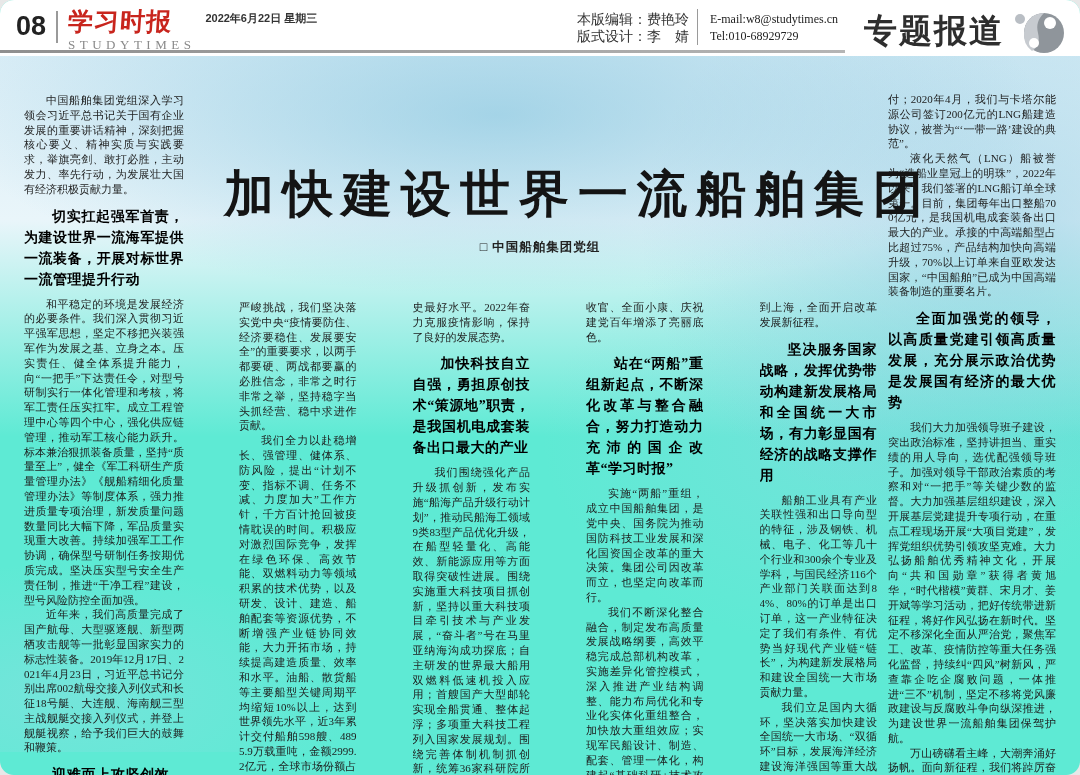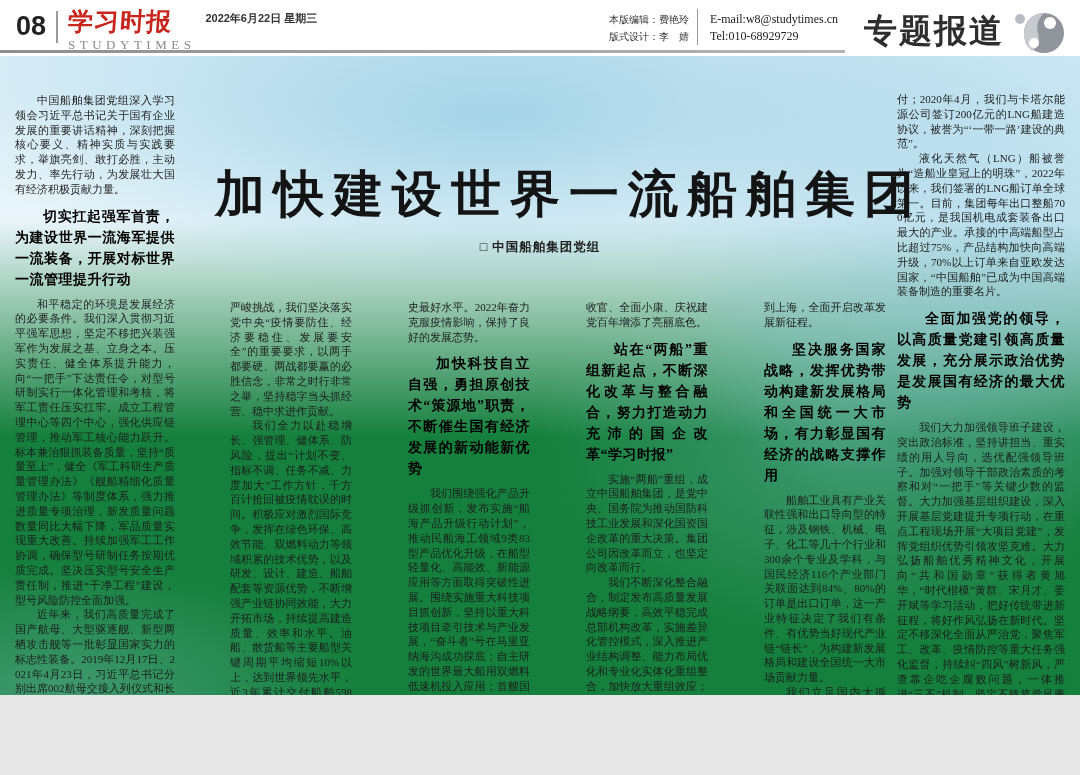--- a/index.html
+++ b/index.html
@@ -1,44 +1,44 @@
 <!DOCTYPE html>
 <html style="--accent-red: #c8251d; --banner-blue: #d9edf6;"><head>
 <meta charset="utf-8">
 <style>
   html,body{margin:0;padding:0;background:#e8e8e8;}
-  .page{position:relative;width:1080px;height:695px;margin:0 auto;background:#15803d;overflow:hidden;
-        font-family:"Liberation Serif","DejaVu Serif",serif;color:#1c1c1c;}
+  .page{position:relative;width:1080px;height:775px;margin:0 auto;background:#5eead4;overflow:hidden;
+        font-family:"Liberation Serif","DejaVu Serif",serif;color:#1c1c1c;border-radius:14px;}
   
   .bg-wash{position:absolute;left:0;top:52px;right:0;height:700px;pointer-events:none;
     background:
       radial-gradient(ellipse 760px 250px at 46% 9%,  rgba(125,193,220,.60), rgba(150,205,228,0) 72%),
       radial-gradient(ellipse 520px 430px at 93% 26%, rgba(138,200,224,.55), rgba(150,205,228,0) 70%),
       radial-gradient(ellipse 430px 300px at 78% 55%, rgba(160,212,232,.30), rgba(160,212,232,0) 70%),
       radial-gradient(ellipse 420px 190px at 6%  92%, rgba(168,215,234,.30), rgba(168,215,234,0) 70%),
       linear-gradient(180deg, #d9edf6 0%, #e9f5fa 24%, rgba(255,255,255,0) 55%);}
   
   .masthead{position:absolute;top:0;left:0;right:0;height:56px;background:#fff;z-index:3;}
   .mh-inner{display:flex;align-items:flex-start;padding:9px 14px 0 16px;}
   .page-no{font-family:"Liberation Sans","DejaVu Sans",sans-serif;font-size:27px;font-weight:bold;color:#222;line-height:34px;}
   .mh-div{width:2px;height:32px;background:#9a9a9a;margin:2px 10px 0 10px;}
   .logo-block{display:flex;flex-direction:column;}
   .logo-cn{font-size:25px;font-weight:900;color:var(--accent-red,#c8251d);line-height:25px;letter-spacing:1px;
            font-family:"Liberation Serif","DejaVu Serif",serif;transform:skewX(-4deg);}
   .logo-en{font-size:13px;letter-spacing:4.5px;color:#8a8a8a;margin-top:3px;font-family:"Liberation Serif",serif;}
   .mh-date{font-size:11px;font-weight:bold;color:#333;margin:2px 0 0 10px;font-family:"Liberation Sans",sans-serif;}
-  .mh-editors{margin-left:auto;font-size:10px;line-height:17px;color:#333;text-align:center;padding-top:2px;}
+  .mh-editors{margin-left:auto;font-size:14px;line-height:17px;color:#333;text-align:center;padding-top:2px;}
   .mh-contact{font-size:12px;line-height:17px;color:#222;padding:2px 0 0 12px;margin-left:8px;border-left:1px solid #9a9a9a;
               font-family:"Liberation Serif",serif;}
   .section-title{font-family:"Liberation Sans","DejaVu Sans",sans-serif;font-size:33px;font-weight:900;color:#2e2e2e;
                  letter-spacing:2px;margin:2px 6px 0 26px;line-height:40px;}
   .mh-rule{position:absolute;top:50px;left:0;width:845px;height:3px;
            background:linear-gradient(90deg,#8f8f8f,#b5b5b5);z-index:3;}
   
-  .content{position:absolute;top:56px;left:0;right:0;bottom:0;display:flex;gap:11px;padding:0 15px;z-index:2;}
+  .content{position:absolute;top:56px;left:0;right:0;bottom:0;display:flex;gap:11px;padding:0 24px;z-index:2;}
   .col{overflow:hidden;}
   .col-first{width:160px;flex:none;padding-top:37px;}
   .col-last{width:168px;flex:none;padding-top:36px;}
   .middle{flex:1;display:flex;flex-direction:column;}
   .banner{height:244px;flex:none;position:relative;}
   .headline{margin:17px;position:absolute;left:12px;right:0;top:88px;text-align:center;
             font-size:50px;font-weight:900;color:#141414;letter-spacing:9px;white-space:nowrap;}
   .byline{position:absolute;left:8px;right:0;top:183px;text-align:center;
           font-size:12.5px;font-weight:bold;color:#222;letter-spacing:1px;}
   .mid-cols{flex:1;display:flex;gap:12px;overflow:hidden;}
@@ -104,21 +104,21 @@
         <h1 class="headline">加快建设世界一流船舶集团</h1>
         <div class="byline">□ 中国船舶集团党组</div>
       </div>
       <div class="mid-cols">
         <section class="col">
             <p class="body cont">严峻挑战，我们坚决落实党中央“疫情要防住、经济要稳住、发展要安全”的重要要求，以两手都要硬、两战都要赢的必胜信念，非常之时行非常之举，坚持稳字当头抓经营、稳中求进作贡献。</p>
             <p class="body">我们全力以赴稳增长、强管理、健体系、防风险，提出“计划不变、指标不调、任务不减、力度加大”工作方针，千方百计抢回被疫情耽误的时间。积极应对激烈国际竞争，发挥在绿色环保、高效节能、双燃料动力等领域积累的技术优势，以及研发、设计、建造、船舶配套等资源优势，不断增强产业链协同效能，大力开拓市场，持续提高建造质量、效率和水平。油船、散货船等主要船型关键周期平均缩短10%以上，达到世界领先水平，近3年累计交付船舶598艘、4895.9万载重吨，金额2999.2亿元，全球市场份额占比17.8%，位居世界第一。聚力发展清洁能源、电子信息装备、智能装备等支柱产业，产业规模持续提升。不断加强精细化管理，开展对标世界一流管理提升行动、提质增效专项行动，实施成本工程，全员劳动生产率、成本费用占比、“两金”占比等指标持续优化，发展质量效益显著提高。不断加强依法治企，连续两年重大纠纷案件数量、涉案标的额双降超过20%，避免和挽回损失51.3亿元。</p>
           </section>
         <section class="col">
             <p class="body cont">史最好水平。2022年奋力克服疫情影响，保持了良好的发展态势。</p>
-            <h3 class="col-head">加快科技自立自强，勇担原创技术“策源地”职责，不断催生国有经济发展的新动能新优势</h3>
+            <h3 class="col-head">加快科技自立自强，勇担原创技术“策源地”职责，是我国机电成套装备出口最大的产业</h3>
             <p class="body">我们围绕强化产品升级抓创新，发布实施“船海产品升级行动计划”，推动民船海工领域9类83型产品优化升级，在船型轻量化、高能效、新能源应用等方面取得突破性进展。围绕实施重大科技项目抓创新，坚持以重大科技项目牵引技术与产业发展，“奋斗者”号在马里亚纳海沟成功探底；自主研发的世界最大船用双燃料低速机投入应用；首艘国产大型邮轮实现全船贯通、整体起浮；多项重大科技工程列入国家发展规划。围绕完善体制机制抓创新，统筹36家科研院所和63家国家级创新平台，组建做实集团公司科技委；形成总部统筹协调、院所和企业技术中心分工合作的总体研发格局。围绕打造人才高地抓创新，支持人才坚持“四个面向”开展科研攻关，完善“揭榜挂帅”“赛马”机制，建立“首席专家—学科带头人”“首席技师—技能带头人”专家职务晋升序列，集团公司成为全国首家建立特级技师制度的单位。通过接续奋斗，中国船舶集团公司重大创新捷报频传，为“十三五”</p>
           </section>
         <section class="col">
             <p class="body cont">收官、全面小康、庆祝建党百年增添了亮丽底色。</p>
             <h3 class="col-head">站在“两船”重组新起点，不断深化改革与整合融合，努力打造动力充沛的国企改革“学习时报”</h3>
             <p class="body">实施“两船”重组，成立中国船舶集团，是党中央、国务院为推动国防科技工业发展和深化国资国企改革的重大决策。集团公司因改革而立，也坚定向改革而行。</p>
             <p class="body">我们不断深化整合融合，制定发布高质量发展战略纲要，高效平稳完成总部机构改革，实施差异化管控模式，深入推进产业结构调整、能力布局优化和专业化实体化重组整合，加快放大重组效应；实现军民船设计、制造、配套、管理一体化，构建起“基础科研+技术攻关+总装制造+关键配套+试验验证+服务保障”完整的产业体系。深入推进重点改革，改革三年行动各项任务按期优质完成；推动开展“双百企业”“科改示范企业”深化改革试点，持续深化三项制度改革，积极推动成员单位任期制和契约化管理、职业经理人市场化选聘、股权激励等，推动市场化经营机制不断完善。2021年12月24日，我们坚决落实党中央决策部署，将总部正式迁驻</p>
           </section>
         <section class="col">
             <p class="body cont">到上海，全面开启改革发展新征程。</p>

